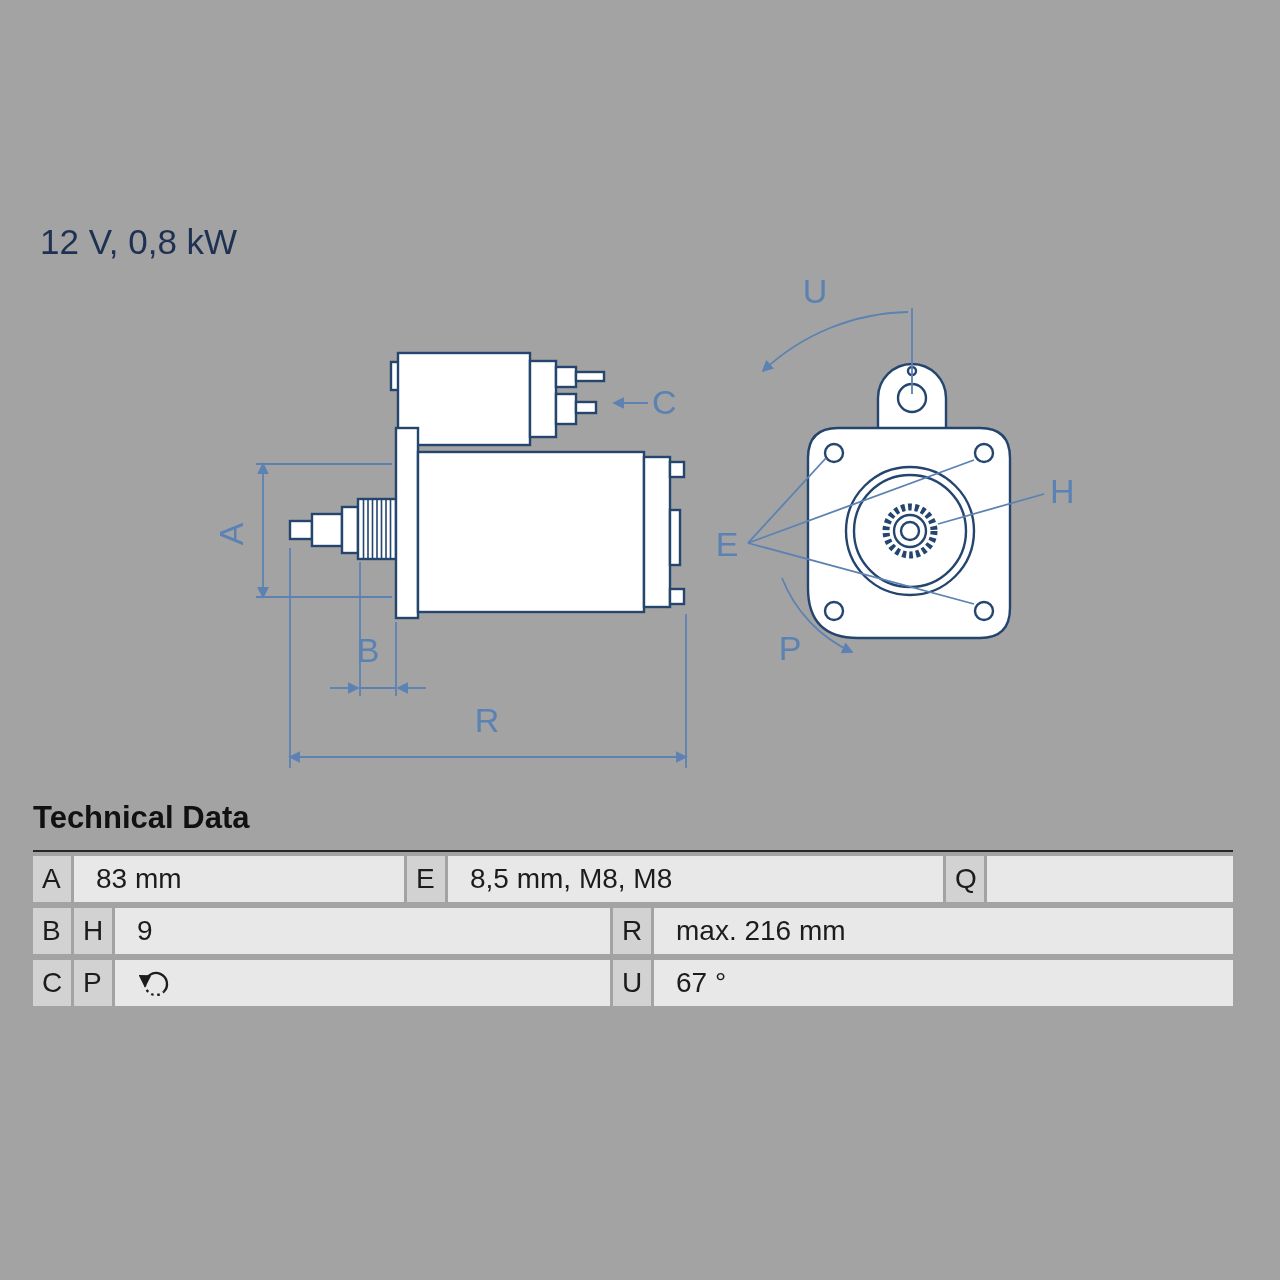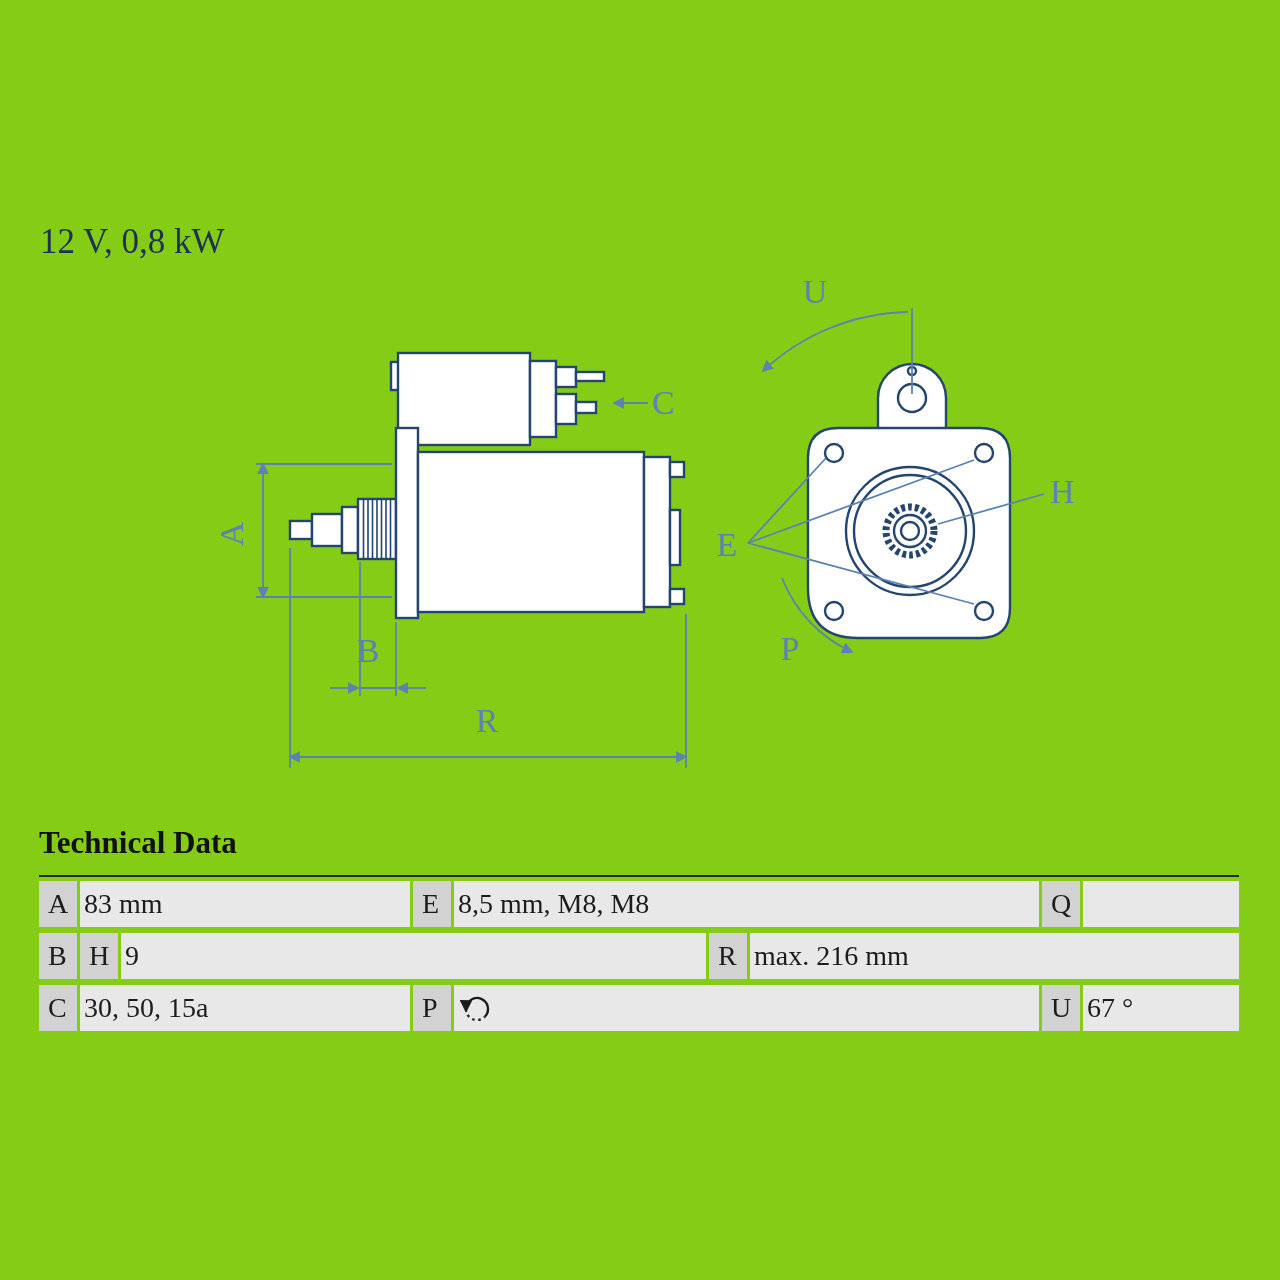--- a/index.html
+++ b/index.html
@@ -1,32 +1,32 @@
 <!DOCTYPE html>
 <html><head>
 <meta charset="utf-8">
 <style>
   html,body{margin:0;padding:0;background:#fff;}
-  .page{position:relative;width:1280px;height:1280px;background:#84cc16;overflow:hidden;
-        font-family:Liberation Serif, serif;}
+  .page{position:relative;width:1280px;height:1280px;background:#a3a3a3;overflow:hidden;
+        font-family:Liberation Sans, sans-serif;}
   .title{position:absolute;left:40px;top:222px;font-size:35px;color:#1e3152;}
   svg.drawing{position:absolute;left:0;top:0;}
   .outline{fill:#ffffff;stroke:#24456e;stroke-width:2.4;}
   .hatch{stroke:#24456e;stroke-width:1.6;}
   .dim{stroke:#5b82b3;stroke-width:1.8;fill:none;}
   text.dimlabel{fill:#5b82b3;font-size:34px;}
-  .tech{position:absolute;left:39px;top:800px;width:1200px;margin-top:25px;}
+  .tech{position:absolute;left:33px;top:800px;width:1200px;}
   .tech-heading{font-size:31px;font-weight:bold;color:#111;margin:0 0 14px 0;}
   .ttable{border-top:2px solid #262626;padding-top:4px;display:flex;flex-direction:column;gap:6px;}
   .trow{display:flex;gap:3px;height:46px;}
   .cell{display:flex;align-items:center;font-size:28px;color:#1c1c1c;box-sizing:border-box;}
   .key{width:38px;background:#d2d2d2;padding-left:9px;}
-  .val{background:#e8e8e8;padding-left:4px;}
+  .val{background:#e8e8e8;padding-left:22px;}
   .val1{width:330px;}
-  .val2{width:585px;}
+  .val2{width:495px;}
   .val3{flex:1;}
 </style>
 </head>
 <body>
 
 <div class="page">
 
   <div class="title">12 V, 0,8 kW</div>
 
   <svg class="drawing" width="1280" height="800" viewBox="0 0 1280 800">
@@ -159,21 +159,20 @@
       <div class="trow">
         <div class="cell key">B</div>
         <div class="cell key">H</div>
         <div class="cell val val2">9</div>
         <div class="cell key">R</div>
         <div class="cell val val3">max. 216 mm</div>
       </div>
 
       <div class="trow">
         <div class="cell key">C</div>
-        <div class="cell val val1">30, 50, 15a</div>
         <div class="cell key">P</div>
         <div class="cell val val2">
           <svg width="38" height="36" viewBox="0 0 38 36">
             <defs>
               <marker id="parr" viewBox="0 0 10 10" refX="7" refY="5" markerWidth="5.5" markerHeight="5.5" orient="auto">
                 <path d="M0 0 L10 5 L0 10 Z" fill="#1c1c1c"></path>
               </marker>
             </defs>
             <path d="M 26.8 26.8 A 11 11 0 1 0 8 19" fill="none" stroke="#1c1c1c" stroke-width="2.3" marker-end="url(#parr)"></path>
             <path d="M 8 19 A 11 11 0 0 0 26.8 26.8" fill="none" stroke="#1c1c1c" stroke-width="2.3" stroke-dasharray="2.5 3.6"></path>

